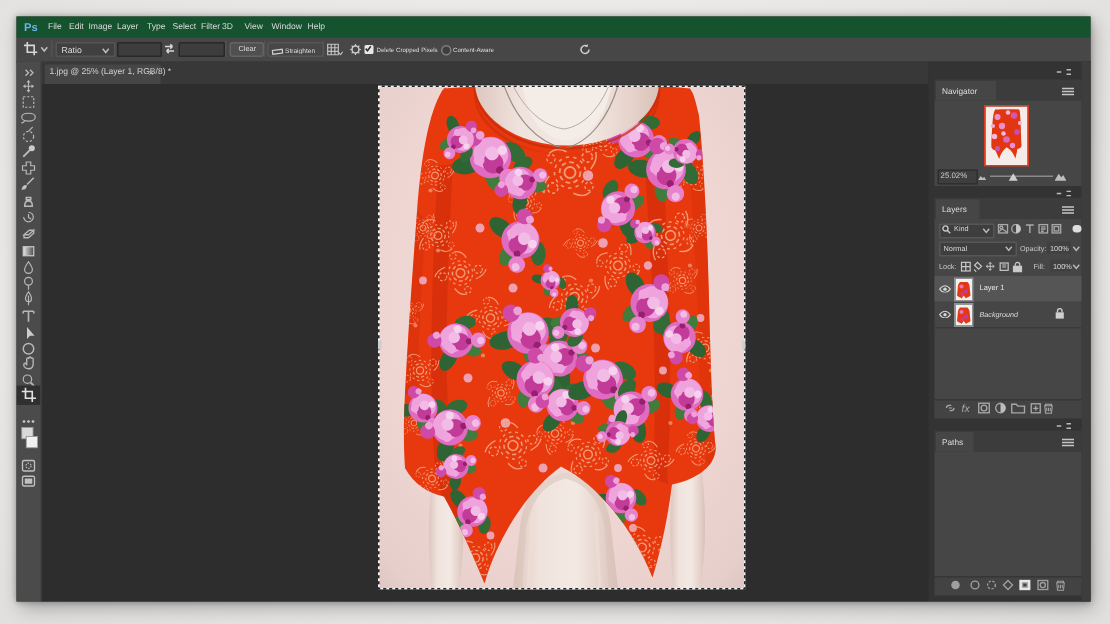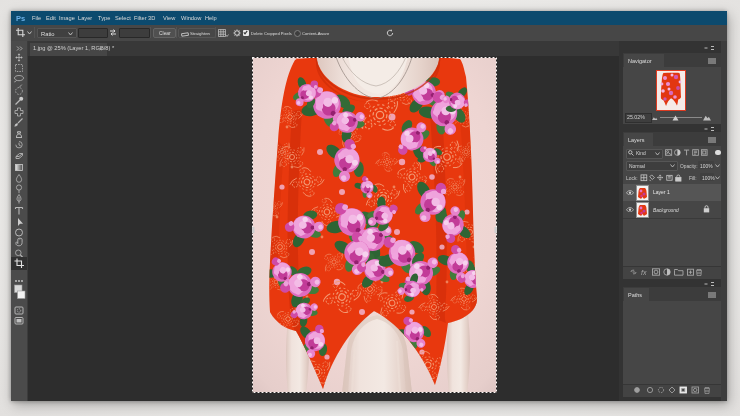--- a/index.html
+++ b/index.html
@@ -5,21 +5,21 @@
   html,body{margin:0;padding:0;}
   body{width:740px;height:416px;overflow:hidden;background:#e9e7e5;
        font-family:"Liberation Sans",sans-serif;}
   #page{position:relative;width:740px;height:416px;
         background:radial-gradient(ellipse at 50% 45%, #ecebe9 55%, #e2e0de 100%);}
   .abs{position:absolute;}
   .s{position:absolute;transform:scale(.5);transform-origin:0 0;white-space:nowrap;}
   #win{left:11px;top:11px;width:716px;height:390px;background:#2f2f2f;
        box-shadow:2px 4px 12px rgba(0,0,0,.28),0 1px 4px rgba(0,0,0,.2),-1px -1px 4px rgba(0,0,0,.12);}
   
-  #menubar{left:0;top:0;width:716px;height:14px;background:#0c4a6e;}
+  #menubar{left:0;top:0;width:716px;height:14px;background:#14532d;}
   .menu{top:4px;font-size:11.4px;color:#dadada;}
   
   #optbar{left:0;top:14px;width:716px;height:16px;background:#474747;
           border-bottom:1px solid #393939;}
   .obtxt{font-size:12px;color:#dedede;top:19px;}
   .field{position:absolute;top:2.5px;height:8px;background:#3d3d3d;
          border:1px solid #282828;border-radius:1px;}
   .btn{position:absolute;top:2.5px;height:8px;background:#505050;
        border:1px solid #646464;border-radius:2px;}
   

